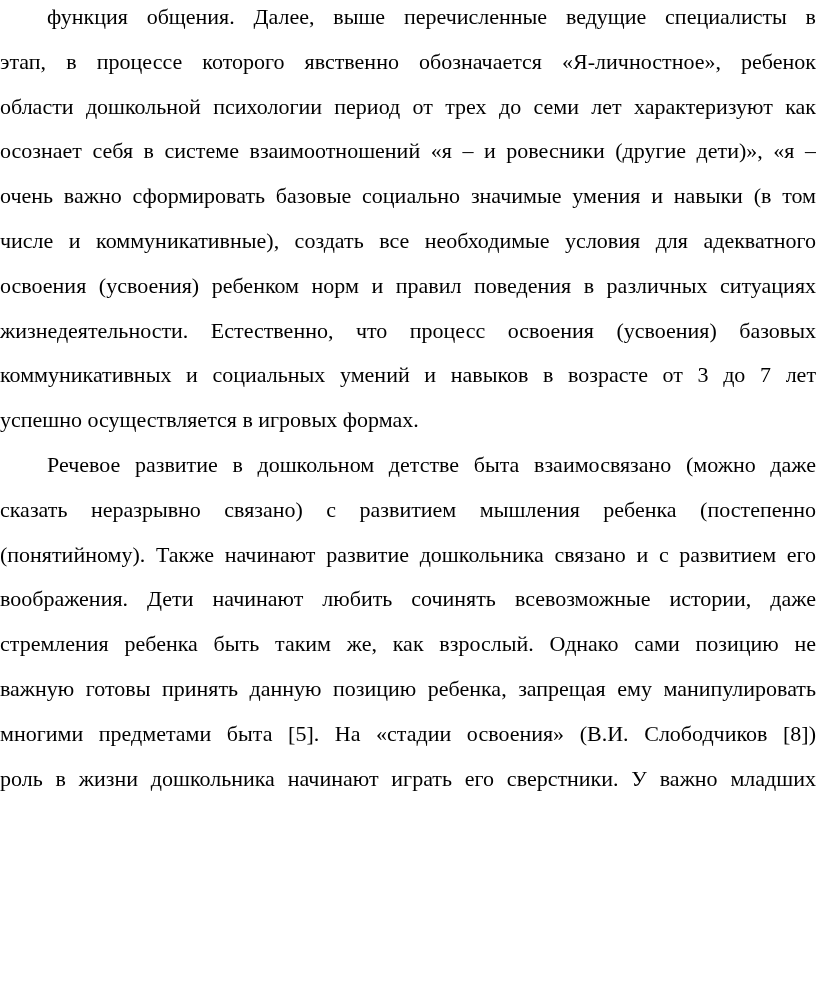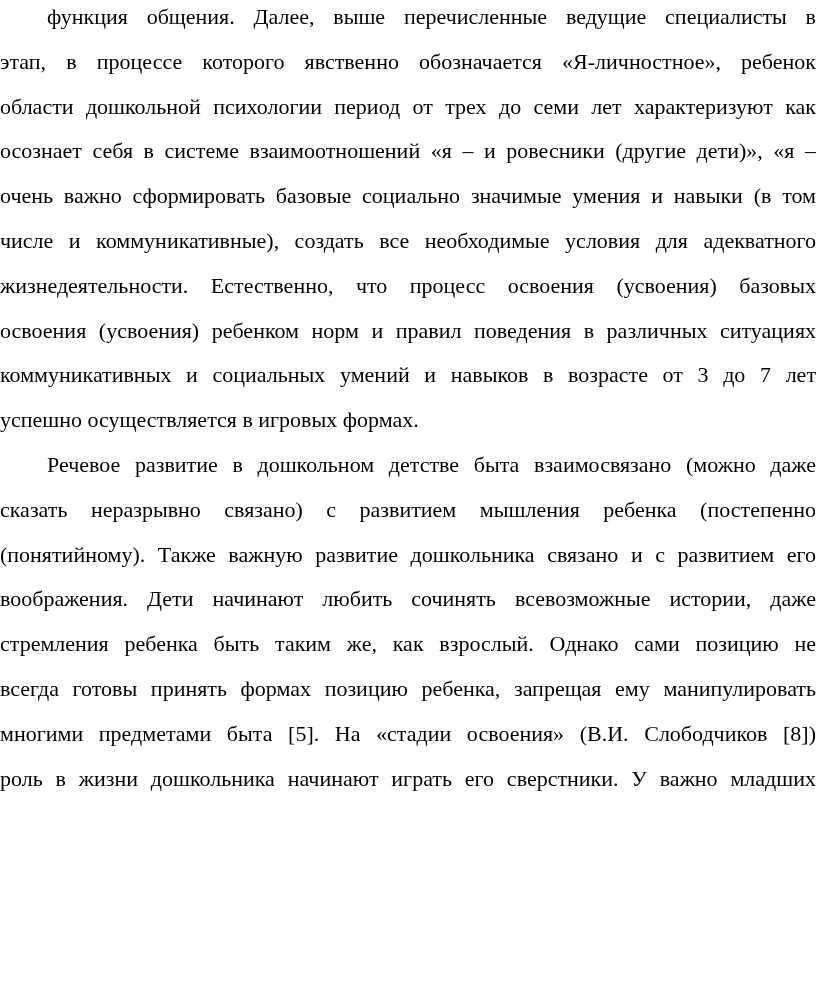--- a/index.html
+++ b/index.html
@@ -50,29 +50,29 @@
 
 <main class="page">
   <section class="text-block" id="text-block">
       <div class="paragraph">
         <div class="line indent">функция общения. Далее, выше перечисленные ведущие специалисты в</div>
         <div class="line">этап, в процессе которого явственно обозначается «Я-личностное», ребенок</div>
         <div class="line">области дошкольной психологии период от трех до семи лет характеризуют как</div>
         <div class="line">осознает себя в системе взаимоотношений «я – и ровесники (другие дети)», «я –</div>
         <div class="line">очень важно сформировать базовые социально значимые умения и навыки (в том</div>
         <div class="line">числе и коммуникативные), создать все необходимые условия для адекватного</div>
+        <div class="line">освоения (усвоения) ребенком норм и правил поведения в различных ситуациях</div>
         <div class="line">жизнедеятельности. Естественно, что процесс освоения (усвоения) базовых</div>
-        <div class="line">освоения (усвоения) ребенком норм и правил поведения в различных ситуациях</div>
         <div class="line">коммуникативных и социальных умений и навыков в возрасте от 3 до 7 лет</div>
         <div class="line flush">успешно осуществляется в игровых формах.</div>
       </div>
       <div class="paragraph">
         <div class="line indent">Речевое развитие в дошкольном детстве быта взаимосвязано (можно даже</div>
         <div class="line">сказать неразрывно связано) с развитием мышления ребенка (постепенно</div>
-        <div class="line">(понятийному). Также важную развитие дошкольника связано и с развитием его</div>
+        <div class="line">(понятийному). Также начинают развитие дошкольника связано и с развитием его</div>
         <div class="line">воображения. Дети начинают любить сочинять всевозможные истории, даже</div>
         <div class="line">стремления ребенка быть таким же, как взрослый. Однако сами позицию не</div>
-        <div class="line">всегда готовы принять формах позицию ребенка, запрещая ему манипулировать</div>
+        <div class="line">важную готовы принять данную позицию ребенка, запрещая ему манипулировать</div>
         <div class="line">многими предметами быта [5]. На «стадии освоения» (В.И. Слободчиков [8])</div>
         <div class="line">роль в жизни дошкольника начинают играть его сверстники. У важно младших</div>
       </div>
     </section>
 </main>
 
 </body></html>

